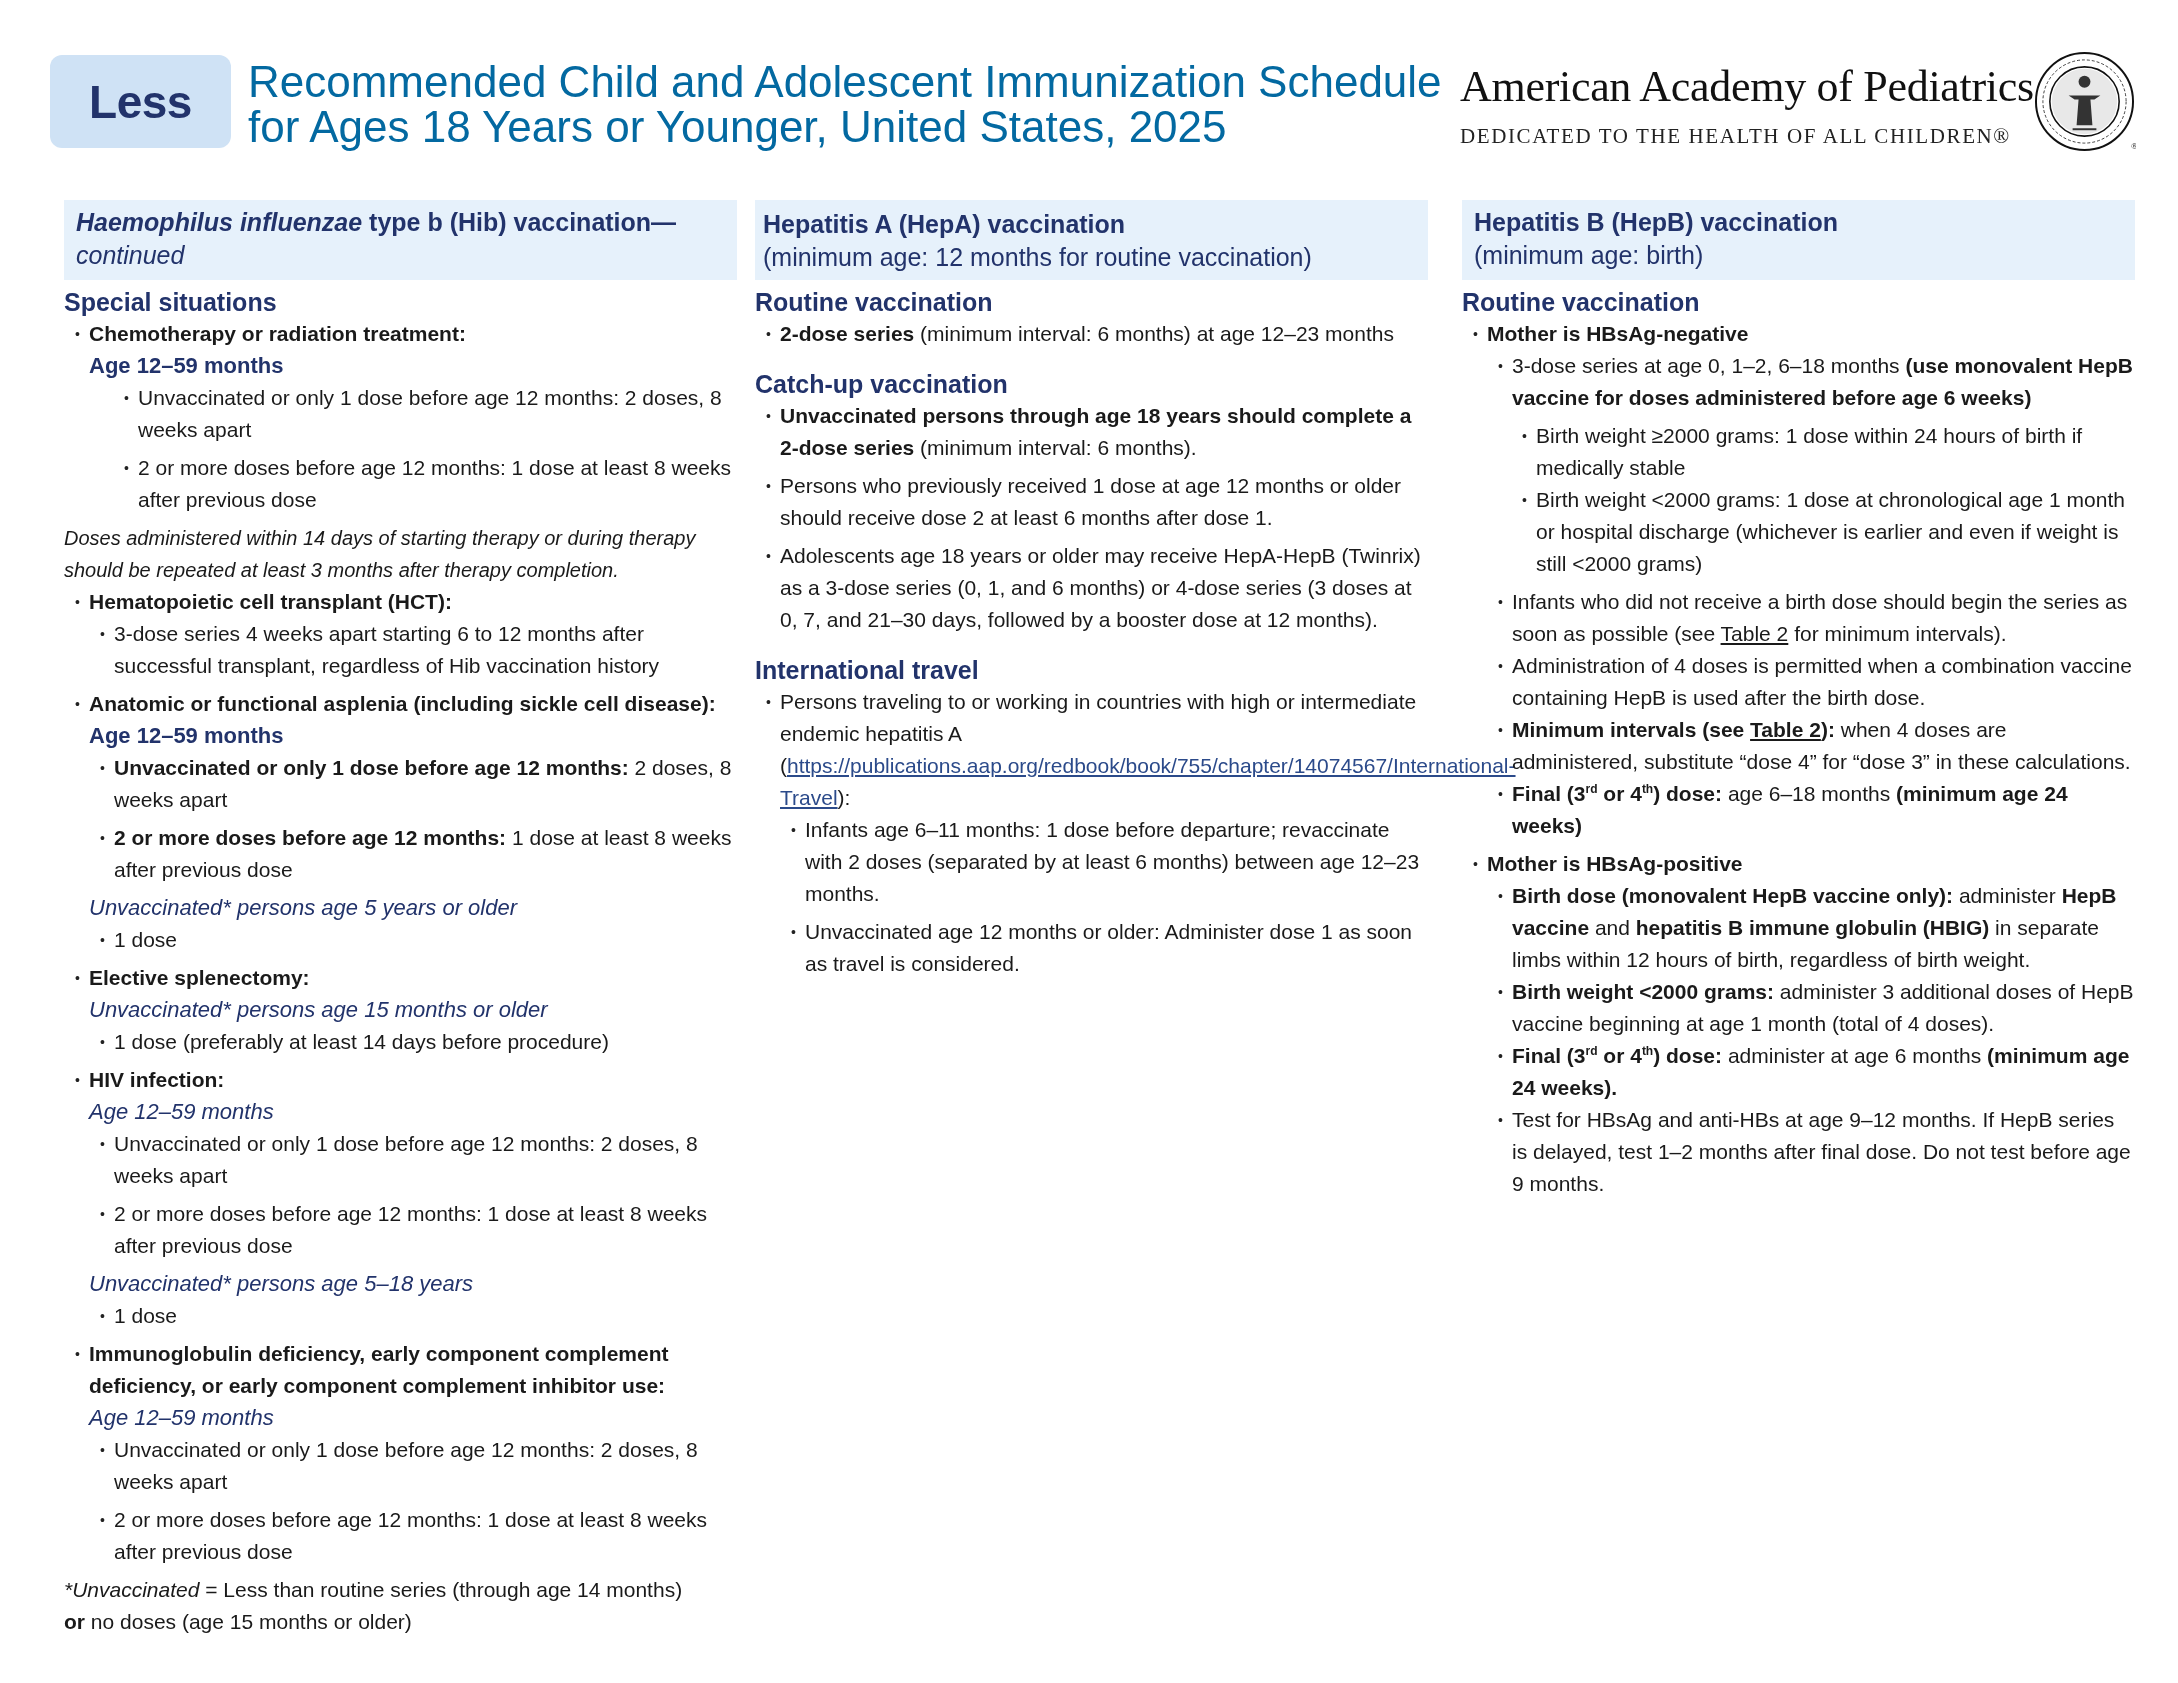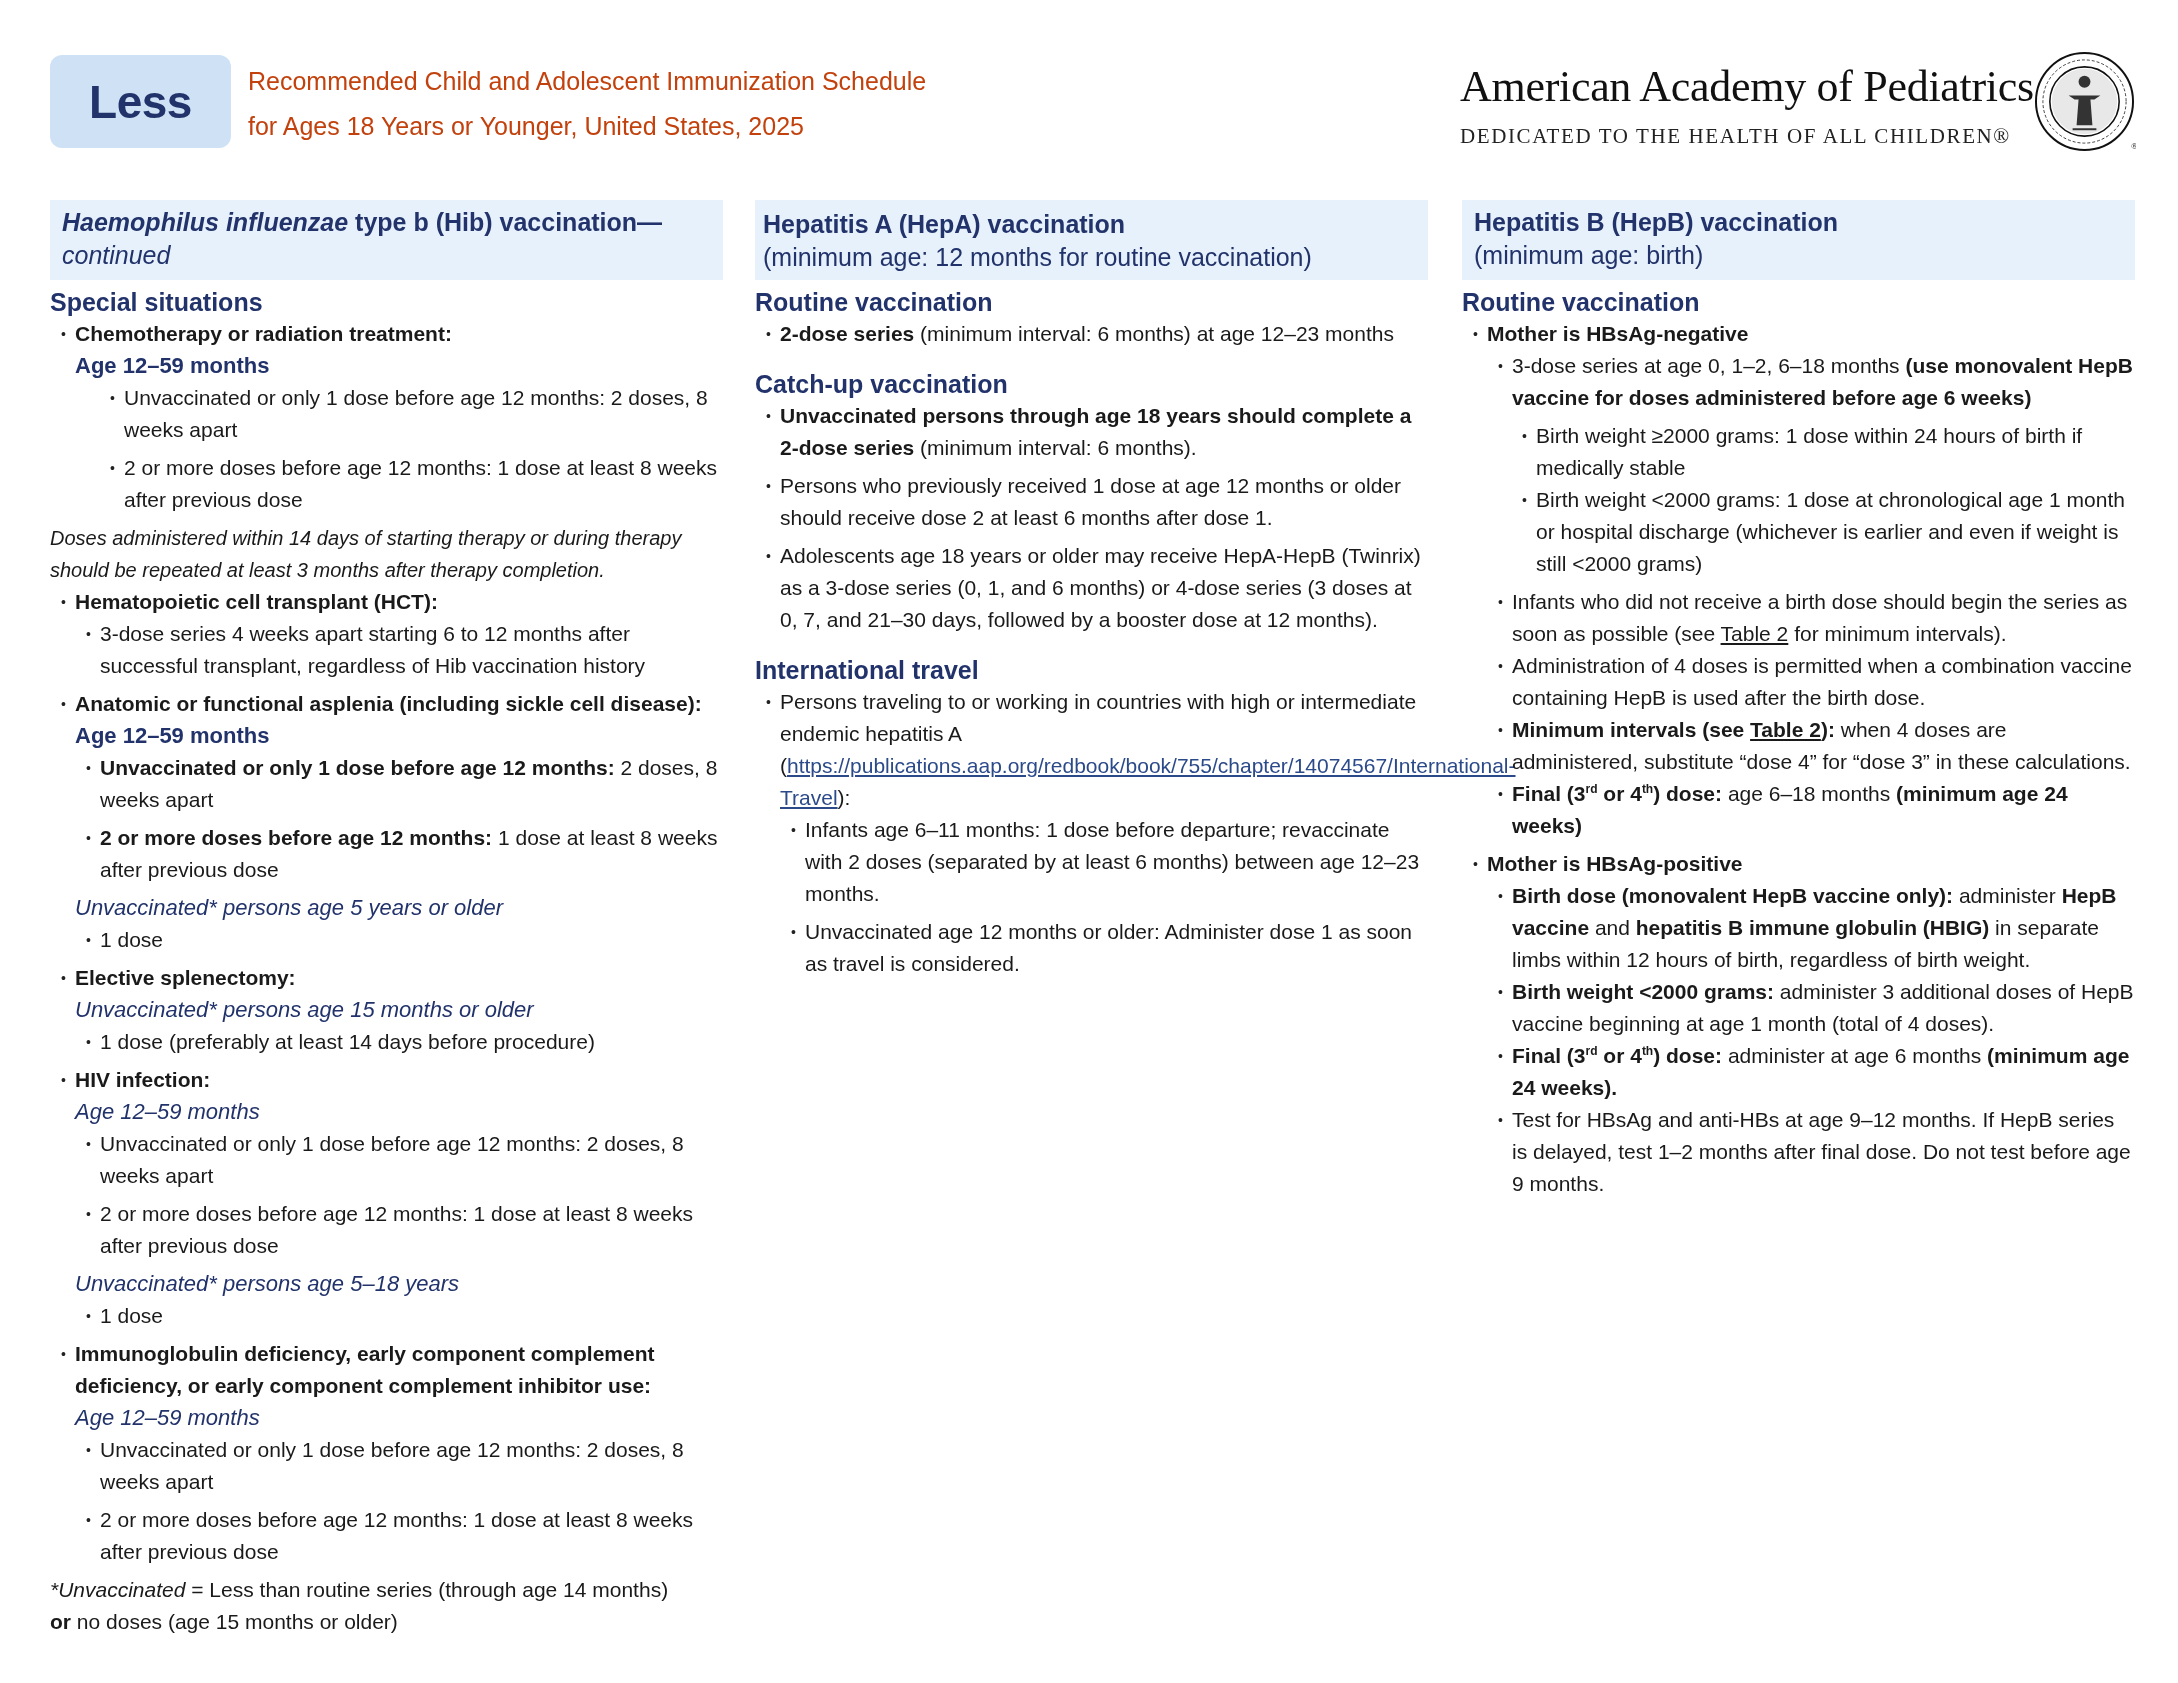--- a/index.html
+++ b/index.html
@@ -8,33 +8,33 @@
     font-family: "Liberation Sans", sans-serif; color: #1a1a1a;
   }
   .notes-badge {
     position: absolute; left: 50px; top: 55px; width: 181px; height: 93px;
     background: #cfe2f5; border-radius: 12px;
     display: flex; align-items: center; justify-content: center;
   }
   .notes-badge span { font-size: 46px; font-weight: bold; color: #22336b; letter-spacing: -0.5px; }
   .doc-title {
     position: absolute; left: 248px; top: 59px;
-    font-size: 25px; line-height: 45px; color: #c2410c;
+    font-size: 44px; line-height: 45px; color: #0369a1;
   }
   .aap-brand { position: absolute; left: 1460px; top: 61px; }
   .aap-name {
     font-family: "Liberation Serif", serif; font-size: 44px; color: #111; letter-spacing: -0.3px;
   }
   .aap-tagline {
     font-family: "Liberation Serif", serif; font-size: 21px; color: #222; letter-spacing: 1.6px; margin-top: 12px;
   }
   .aap-seal { position: absolute; left: 2033px; top: 50px; width: 103px; height: 103px; }
 
   .col { position: absolute; top: 200px; }
-  .col1 { left: 50px; width: 673px; }
+  .col1 { left: 64px; width: 673px; }
   .col2 { left: 755px; width: 673px; }
   .col3 { left: 1462px; width: 673px; }
 
   .sec-head {
     background: #e6f1fb; color: #22336b; padding: 6px 12px 8px 12px;
     font-size: 25px; line-height: 33px; margin-bottom: 6px;
   }
   .sec-head .t { font-weight: bold; }
   .sec-head .i { font-style: italic; }
   .sub-head { color: #22336b; font-weight: bold; font-size: 25px; line-height: 32px; margin-top: 4px; }

